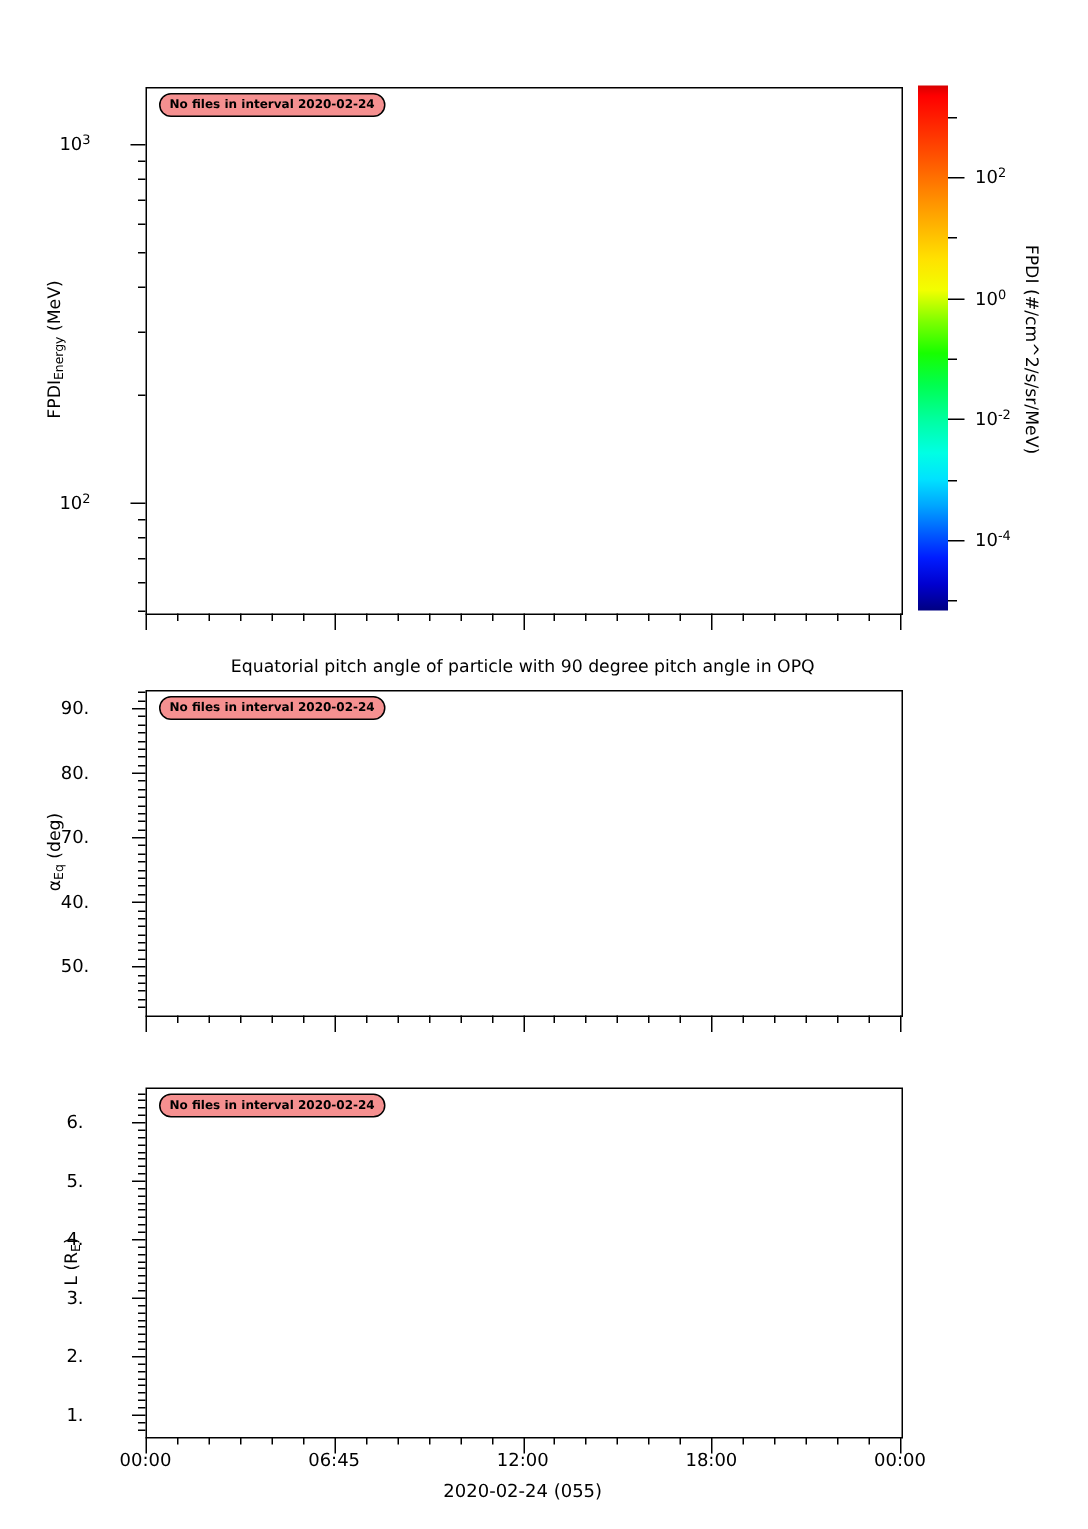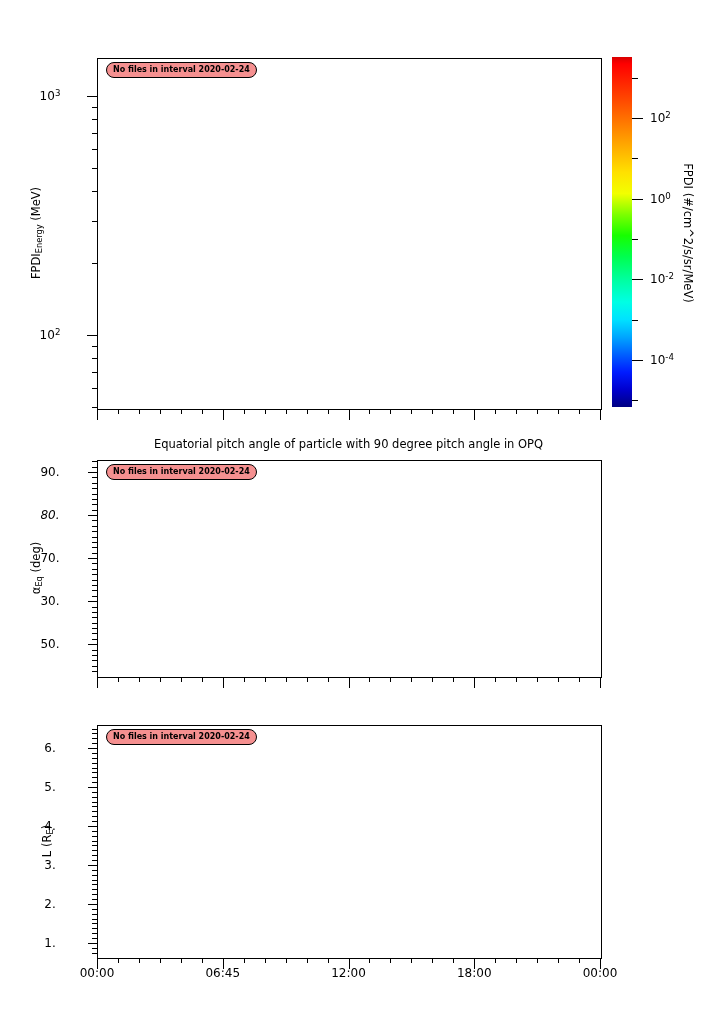--- a/index.html
+++ b/index.html
@@ -54,20 +54,21 @@
   <div class="ylab-rot" id="yl1" style="left: 36px; top: 233px;"><span>FPDI</span><span class="sub">Energy</span><span> (MeV)</span></div>
   <div class="ylab-rot" id="yl2" style="left: 36px; top: 568px;"><span>α</span><span class="sub">Eq</span><span> (deg)</span></div>
   <div class="ylab-rot" id="yl3" style="left: 47px; top: 841px;"><span>L (R</span><span class="sub">E</span><span>)</span></div>
 
   <div class="xlab" id="xl0" style="left: 57px;">00:00</div>
   <div class="xlab" id="xl1" style="left: 182.75px;">06:45</div>
   <div class="xlab" id="xl2" style="left: 308.5px;">12:00</div>
   <div class="xlab" id="xl3" style="left: 434.25px;">18:00</div>
   <div class="xlab" id="xl4" style="left: 560px;">00:00</div>
 
+  <div id="xtitle">2020-02-24 (055)</div>
 <div class="vtick" style="left: 97px; top: 409px; height: 11px;"></div>
     <div class="vtick" style="left: 118px; top: 409px; height: 5px;"></div>
     <div class="vtick" style="left: 139px; top: 409px; height: 5px;"></div>
     <div class="vtick" style="left: 160px; top: 409px; height: 5px;"></div>
     <div class="vtick" style="left: 181px; top: 409px; height: 5px;"></div>
     <div class="vtick" style="left: 202px; top: 409px; height: 5px;"></div>
     <div class="vtick" style="left: 223px; top: 409px; height: 11px;"></div>
     <div class="vtick" style="left: 244px; top: 409px; height: 5px;"></div>
     <div class="vtick" style="left: 265px; top: 409px; height: 5px;"></div>
     <div class="vtick" style="left: 286px; top: 409px; height: 5px;"></div>
@@ -149,25 +150,25 @@
     <div class="htick" style="left: 92px; top: 168px; width: 5px;"></div>
     <div class="htick" style="left: 92px; top: 149px; width: 5px;"></div>
     <div class="htick" style="left: 92px; top: 133px; width: 5px;"></div>
     <div class="htick" style="left: 92px; top: 119px; width: 5px;"></div>
     <div class="htick" style="left: 92px; top: 107px; width: 5px;"></div>
     <div class="htick" style="left: 87px; top: 96px; width: 10px;"></div>
     <div class="ylab" style="top: 96px;"><span>10<span class="sup">3</span></span></div>
     <div class="htick" style="left: 88px; top: 472px; width: 9px;"></div>
     <div class="ylab" style="top: 472px;">90.</div>
     <div class="htick" style="left: 88px; top: 515px; width: 9px;"></div>
-    <div class="ylab" style="top: 515px; font-style: italic;">80.</div>
+    <div class="ylab" style="top: 515px;">80.</div>
     <div class="htick" style="left: 88px; top: 558px; width: 9px;"></div>
     <div class="ylab" style="top: 558px;">70.</div>
     <div class="htick" style="left: 88px; top: 601px; width: 9px;"></div>
-    <div class="ylab" style="top: 601px;">30.</div>
+    <div class="ylab" style="top: 601px;">40.</div>
     <div class="htick" style="left: 88px; top: 644px; width: 9px;"></div>
     <div class="ylab" style="top: 644px;">50.</div>
     <div class="htick" style="left: 92px; top: 671px; width: 5px;"></div>
     <div class="htick" style="left: 92px; top: 666px; width: 5px;"></div>
     <div class="htick" style="left: 92px; top: 660px; width: 5px;"></div>
     <div class="htick" style="left: 92px; top: 655px; width: 5px;"></div>
     <div class="htick" style="left: 92px; top: 650px; width: 5px;"></div>
     <div class="htick" style="left: 92px; top: 639px; width: 5px;"></div>
     <div class="htick" style="left: 92px; top: 633px; width: 5px;"></div>
     <div class="htick" style="left: 92px; top: 628px; width: 5px;"></div>

